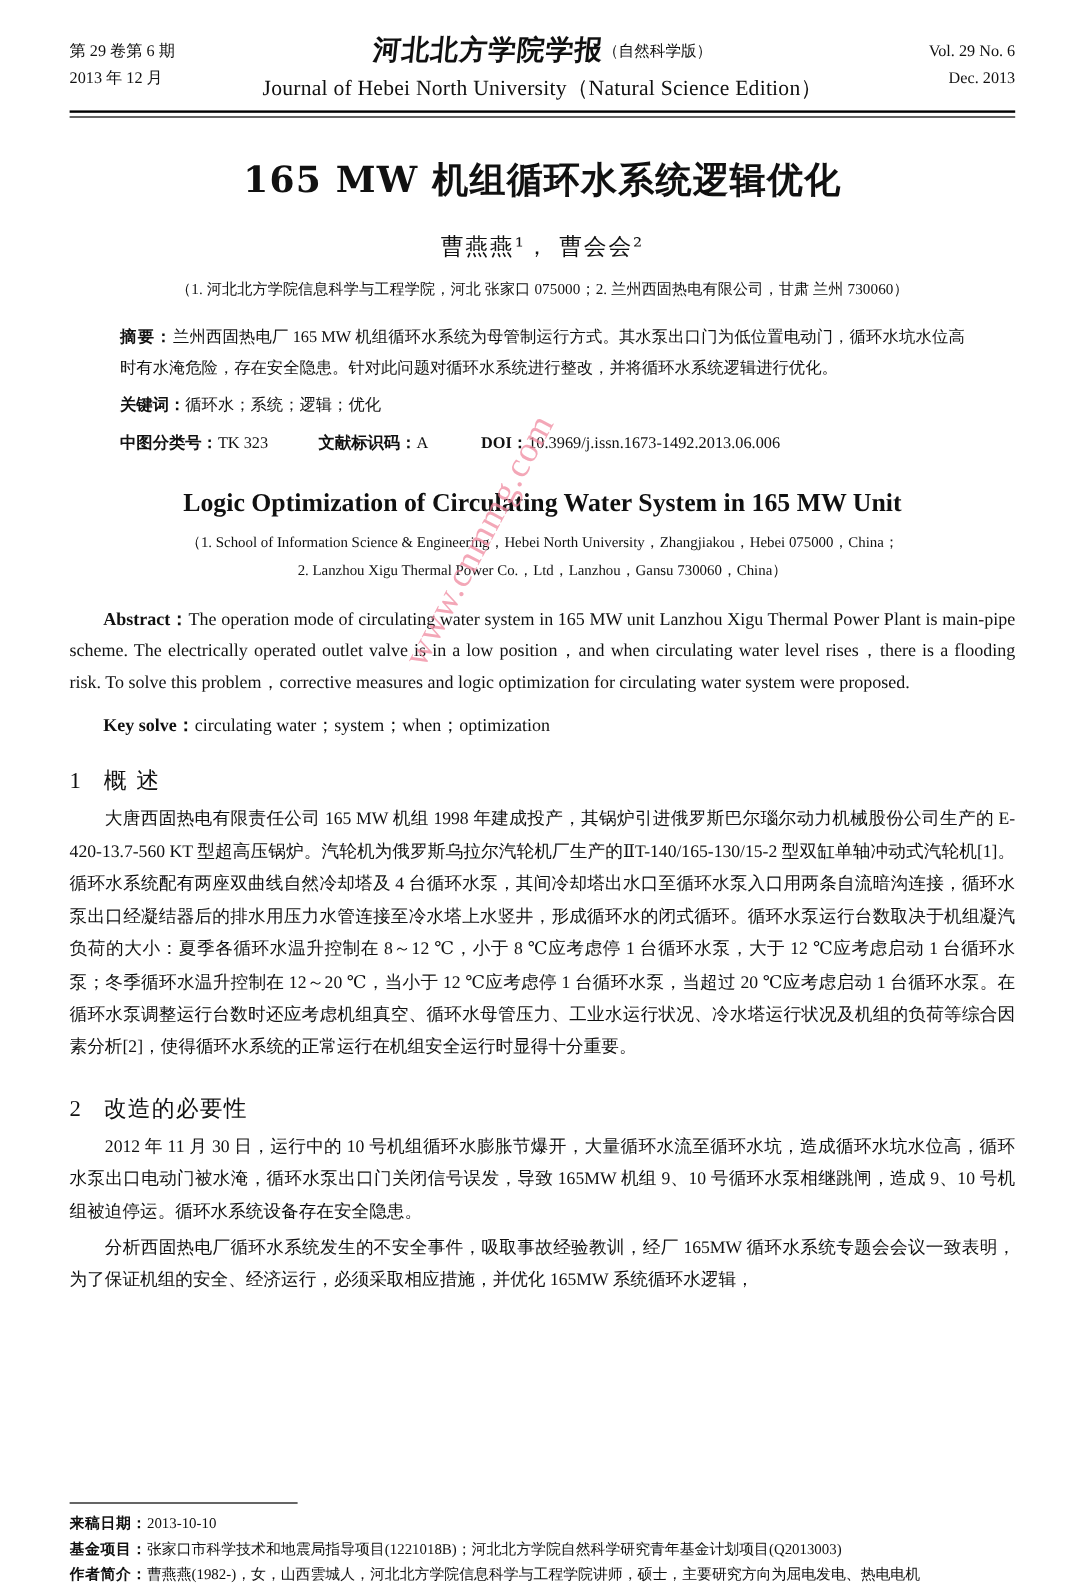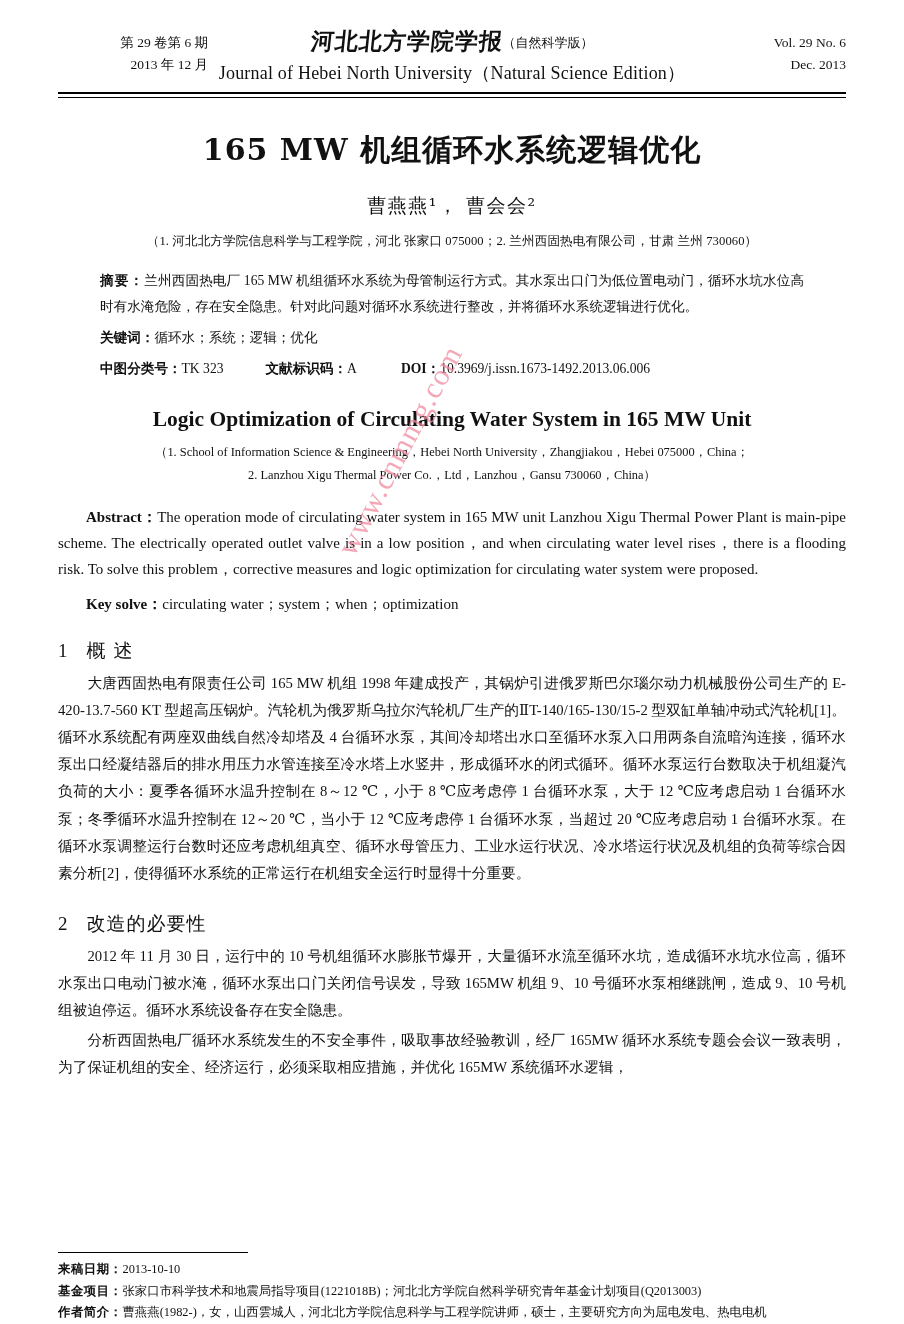--- a/index.html
+++ b/index.html
@@ -30,21 +30,21 @@
     justify-content: space-between;
     padding-bottom: 4px;
   }
   .mast-col-left, .mast-col-right {
     font-family: "Liberation Serif", serif;
     font-size: 13.5px;
     line-height: 1.65;
     white-space: nowrap;
     padding-top: 6px;
   }
-  .mast-col-left { text-align: right; width: 150px; }
+  .mast-col-left { text-align: left; width: 150px; }
   .mast-col-right { text-align: right; width: 150px; }
   .mast-center {
     flex: 1;
     text-align: center;
   }
   .journal-cn {
     font-size: 23px;
     font-weight: bold;
     letter-spacing: 1px;
     font-family: "DejaVu Serif", serif;

